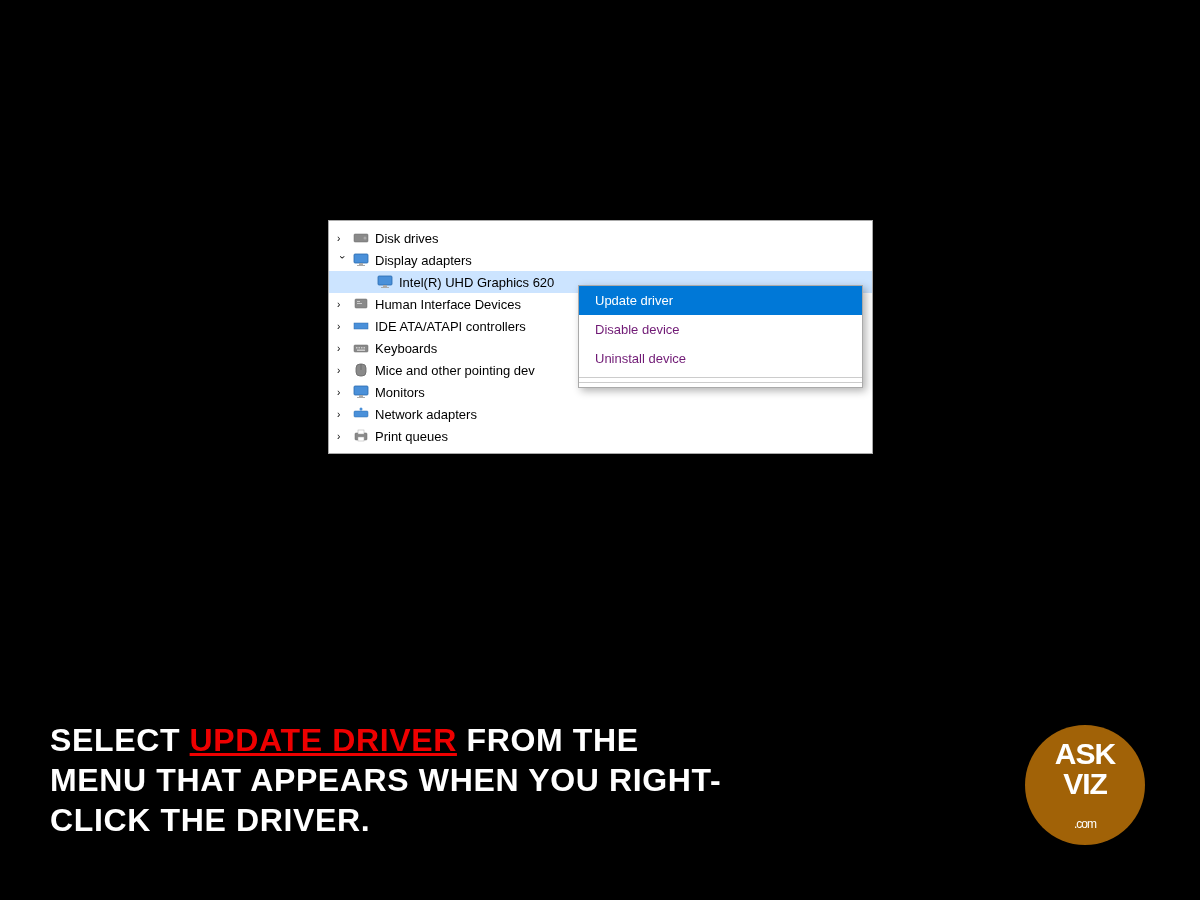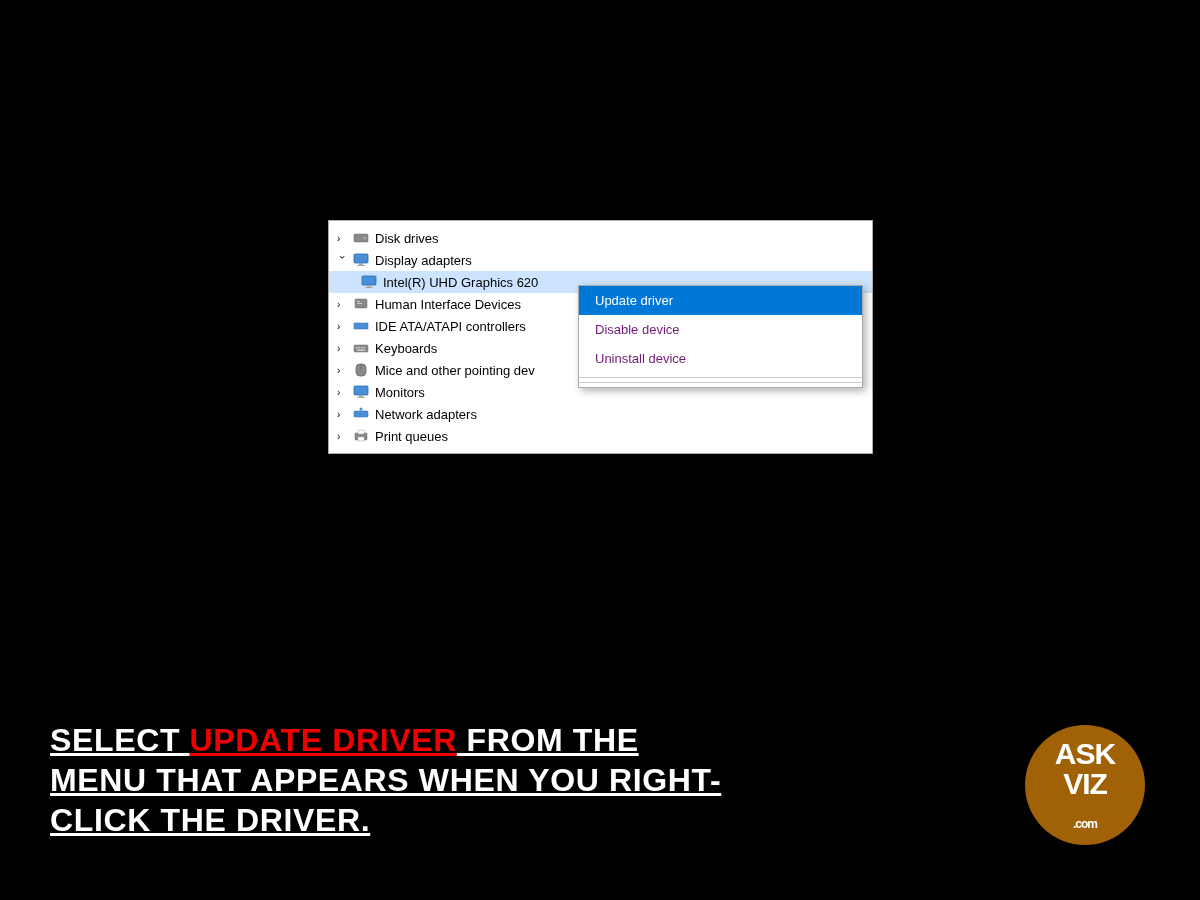--- a/index.html
+++ b/index.html
@@ -33,21 +33,21 @@
     .dm-item {
       display: flex;
       align-items: center;
       padding: 3px 8px;
       gap: 6px;
       white-space: nowrap;
       overflow: hidden;
     }
 
     .dm-item.indented {
-      padding-left: 16px;
+      padding-left: 32px;
     }
 
     .arrow {
       font-size: 10px;
       color: #000;
       width: 10px;
       flex-shrink: 0;
     }
 
     .arrow.open {
@@ -102,21 +102,20 @@
       position: absolute;
       bottom: 60px;
       left: 50px;
       color: #fff;
       font-size: 32px;
       font-weight: 700;
       line-height: 1.25;
       text-transform: uppercase;
       letter-spacing: 0.02em;
       max-width: 680px;
-      text-decoration: underline;
     }
 
     .highlight-red {
       color: #e00;
       text-decoration: underline;
     }
 
     
     .askviz-logo {
       position: absolute;
@@ -147,21 +146,21 @@
       font-weight: 900;
       line-height: 1;
     }
     .askviz-circle .viz {
       font-size: 30px;
       font-weight: 900;
       line-height: 1;
     }
     .askviz-circle .dot-com {
       font-size: 12px;
-      font-weight: 700;
+      font-weight: 400;
       margin-top: 18px;
     }
 
     .selected-item {
       background: #cce4ff;
     }
   </style>
 </head>
 <body>
 

